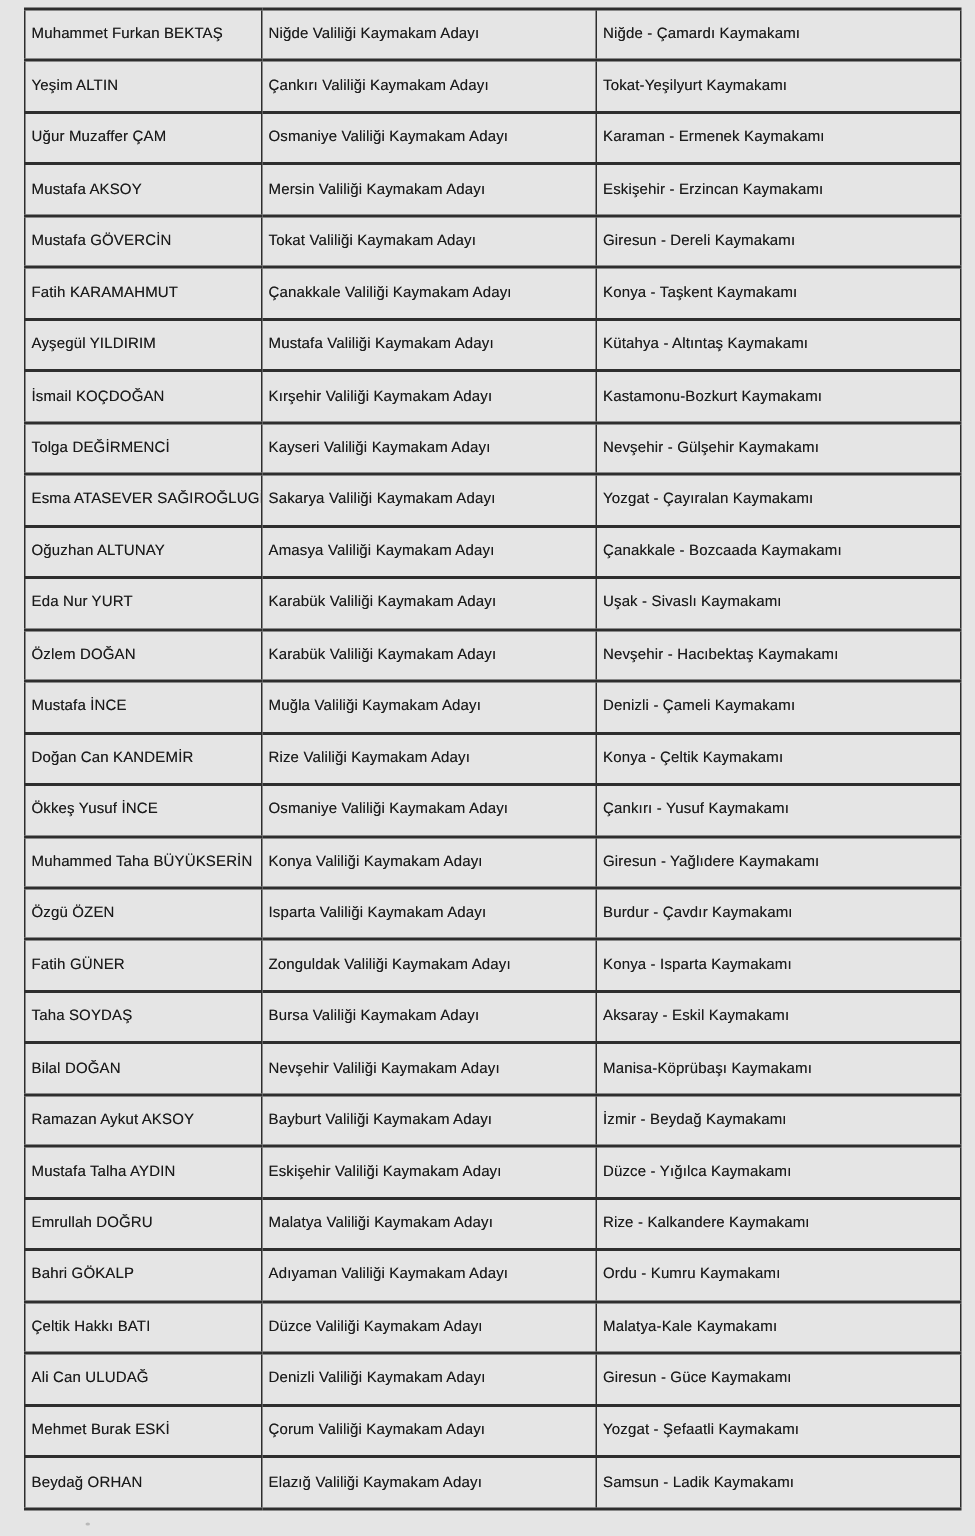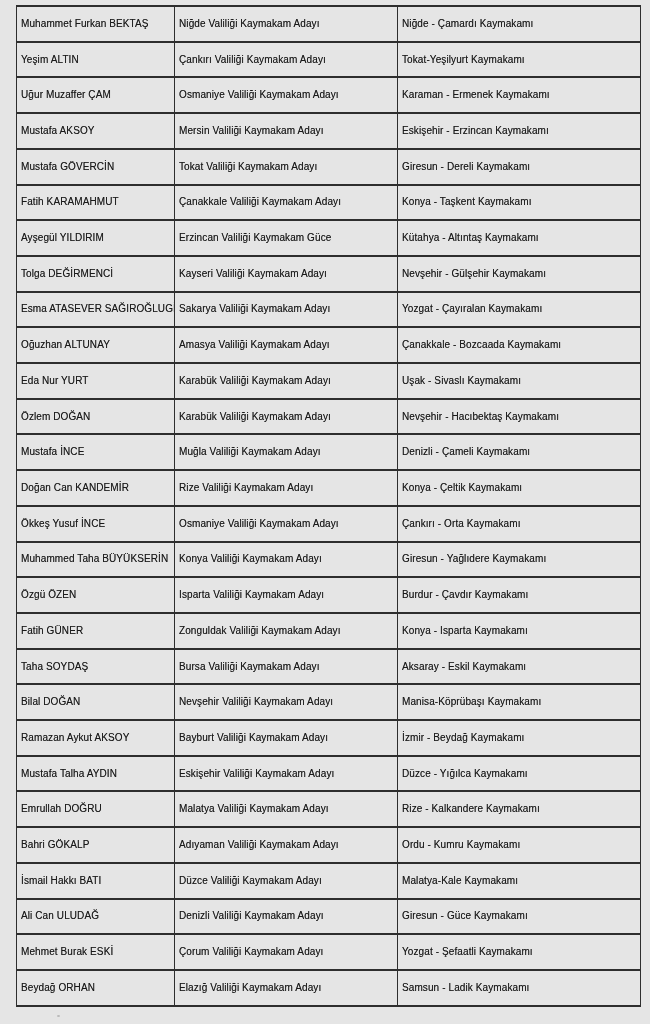--- a/index.html
+++ b/index.html
@@ -99,22 +99,27 @@
           <td>Tokat Valiliği Kaymakam Adayı</td>
           <td>Giresun - Dereli Kaymakamı</td>
         </tr>
         <tr>
           <td>Fatih KARAMAHMUT</td>
           <td>Çanakkale Valiliği Kaymakam Adayı</td>
           <td>Konya - Taşkent Kaymakamı</td>
         </tr>
         <tr>
           <td>Ayşegül YILDIRIM</td>
-          <td>Erzincan Valiliği Kaymakam Güce</td>
+          <td>Mustafa Valiliği Kaymakam Adayı</td>
           <td>Kütahya - Altıntaş Kaymakamı</td>
+        </tr>
+        <tr>
+          <td>İsmail KOÇDOĞAN</td>
+          <td>Kırşehir Valiliği Kaymakam Adayı</td>
+          <td>Kastamonu-Bozkurt Kaymakamı</td>
         </tr>
         <tr>
           <td>Tolga DEĞİRMENCİ</td>
           <td>Kayseri Valiliği Kaymakam Adayı</td>
           <td>Nevşehir - Gülşehir Kaymakamı</td>
         </tr>
         <tr>
           <td>Esma ATASEVER SAĞIROĞLUGİL</td>
           <td>Sakarya Valiliği Kaymakam Adayı</td>
           <td>Yozgat - Çayıralan Kaymakamı</td>
@@ -140,21 +145,21 @@
           <td>Denizli - Çameli Kaymakamı</td>
         </tr>
         <tr>
           <td>Doğan Can KANDEMİR</td>
           <td>Rize Valiliği Kaymakam Adayı</td>
           <td>Konya - Çeltik Kaymakamı</td>
         </tr>
         <tr>
           <td>Ökkeş Yusuf İNCE</td>
           <td>Osmaniye Valiliği Kaymakam Adayı</td>
-          <td>Çankırı - Orta Kaymakamı</td>
+          <td>Çankırı - Yusuf Kaymakamı</td>
         </tr>
         <tr>
           <td>Muhammed Taha BÜYÜKSERİN</td>
           <td>Konya Valiliği Kaymakam Adayı</td>
           <td>Giresun - Yağlıdere Kaymakamı</td>
         </tr>
         <tr>
           <td>Özgü ÖZEN</td>
           <td>Isparta Valiliği Kaymakam Adayı</td>
           <td>Burdur - Çavdır Kaymakamı</td>
@@ -188,21 +193,21 @@
           <td>Emrullah DOĞRU</td>
           <td>Malatya Valiliği Kaymakam Adayı</td>
           <td>Rize - Kalkandere Kaymakamı</td>
         </tr>
         <tr>
           <td>Bahri GÖKALP</td>
           <td>Adıyaman Valiliği Kaymakam Adayı</td>
           <td>Ordu - Kumru Kaymakamı</td>
         </tr>
         <tr>
-          <td>İsmail Hakkı BATI</td>
+          <td>Çeltik Hakkı BATI</td>
           <td>Düzce Valiliği Kaymakam Adayı</td>
           <td>Malatya-Kale Kaymakamı</td>
         </tr>
         <tr>
           <td>Ali Can ULUDAĞ</td>
           <td>Denizli Valiliği Kaymakam Adayı</td>
           <td>Giresun - Güce Kaymakamı</td>
         </tr>
         <tr>
           <td>Mehmet Burak ESKİ</td>

